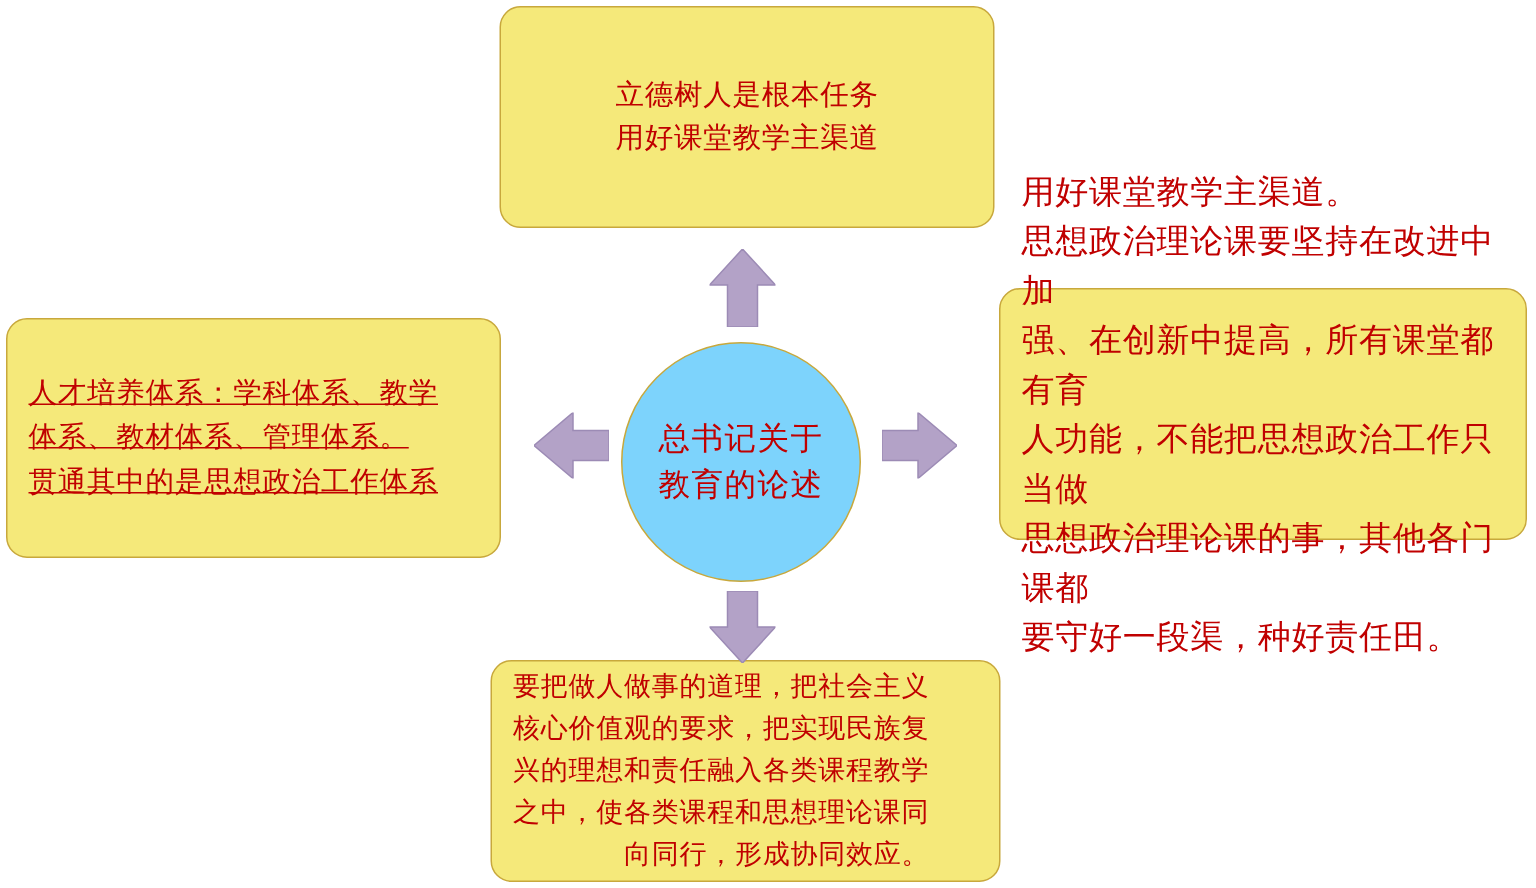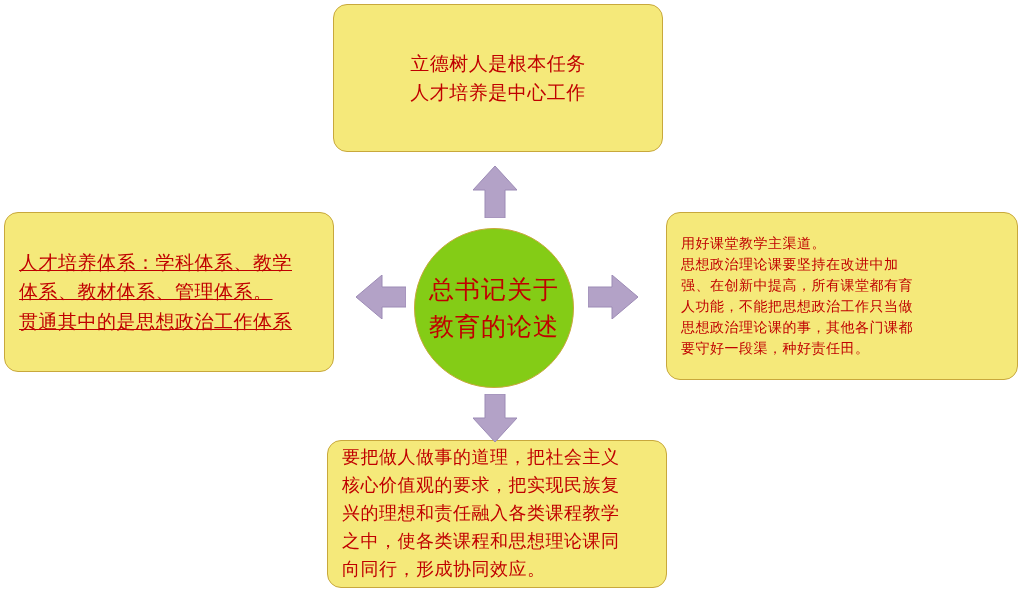--- a/index.html
+++ b/index.html
@@ -53,52 +53,52 @@
     width: 330px;
     height: 160px;
     text-align: left;
     justify-content: flex-start;
     text-decoration: underline;
   }
 
   
   #box-right {
     left: 666px;
-    top: 212px;
+    top: 192px;
     width: 352px;
     height: 168px;
     text-align: left;
     justify-content: flex-start;
-    font-size: 14px;
+    font-size: 22px;
     line-height: 1.5;
   }
 
   
   #box-bottom {
     left: 327px;
     top: 440px;
     width: 340px;
     height: 148px;
-    text-align: left;
+    text-align: right;
     justify-content: flex-start;
     font-size: 18px;
   }
 
   
   #center-circle {
     position: absolute;
     left: 414px;
     top: 228px;
     width: 160px;
     height: 160px;
     border-radius: 50%;
-    background: #84cc16;
+    background: #7dd3fc;
     border: 1px solid #c8a83c;
     color: #c00000;
-    font-size: 25px;
+    font-size: 21px;
     line-height: 1.5;
     display: flex;
     align-items: center;
     justify-content: center;
     text-align: center;
     white-space: pre-line;
     box-sizing: border-box;
     letter-spacing: 1px;
   }
 
@@ -106,21 +106,21 @@
     position: absolute;
   }
   .arrow svg { display: block; }
 </style>
 </head>
 <body>
 
 <div class="canvas">
 
   <div class="box" id="box-top">立德树人是根本任务
-人才培养是中心工作</div>
+用好课堂教学主渠道</div>
 
   <div class="box" id="box-left">人才培养体系：学科体系、教学
 体系、教材体系、管理体系。
 贯通其中的是思想政治工作体系</div>
 
   <div class="box" id="box-right">用好课堂教学主渠道。
 思想政治理论课要坚持在改进中加
 强、在创新中提高，所有课堂都有育
 人功能，不能把思想政治工作只当做
 思想政治理论课的事，其他各门课都

